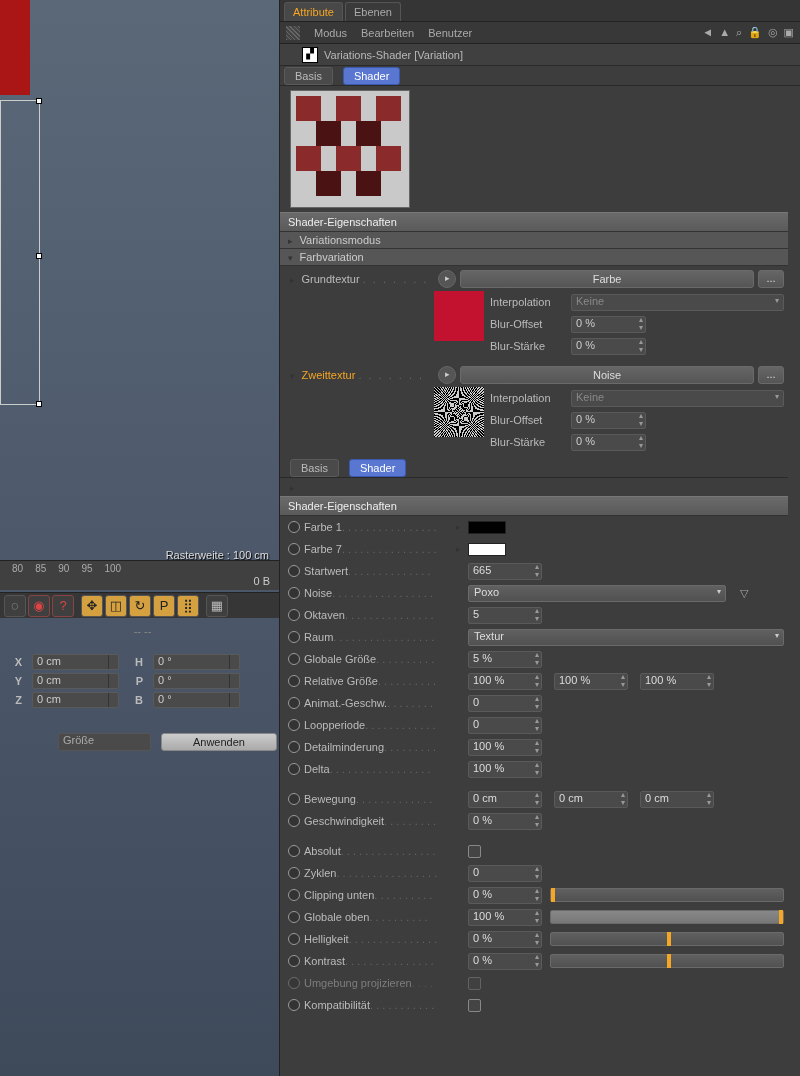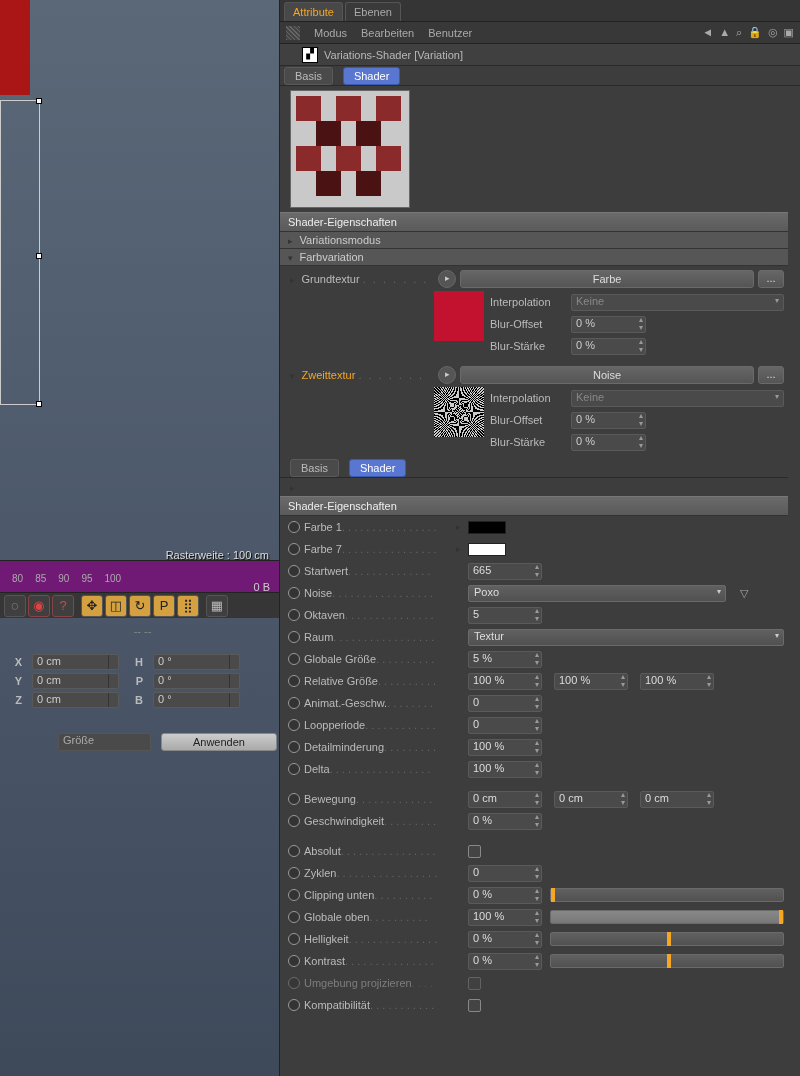--- a/index.html
+++ b/index.html
@@ -5,21 +5,21 @@
   * { box-sizing: border-box; margin: 0; padding: 0; font-family: Arial, Helvetica, sans-serif; font-size: 11px; }
   body { background: #3a3a3a; color: #b8b8b8; width: 800px; height: 1076px; overflow: hidden; display: flex; }
   
   .viewport { width: 285px; height: 1076px; background: #4a5568; position: relative; }
   .viewport-img { position: absolute; top:0; left:0; width:100%; height:100%; background: linear-gradient(180deg, #5a6878 0%, #4a5668 60%, #3e4a5a 100%); }
   .red-obj { position:absolute; top:0; left:0; width:30px; height:95px; background:#aa1515; }
   .sel-box { position:absolute; top:100px; left:0; width:40px; height:305px; border:1px solid #ccc; }
   .sel-handle { position:absolute; width:6px; height:6px; background:#fff; border:1px solid #000; }
   .raster { position:absolute; bottom:515px; right:10px; color:#ddd; text-shadow:1px 1px 1px #000; }
   
-  .timeline { position:absolute; top:560px; left:0; width:285px; height:36px; background:#701a75; border-top:1px solid #222; color:#999; display:flex; align-items:flex-start; padding-top:12px; overflow:hidden;}
+  .timeline { position:absolute; top:560px; left:0; width:285px; height:30px; background:#404040; border-top:1px solid #222; color:#999; display:flex; align-items:flex-start; padding-top:2px; overflow:hidden;}
   .tl-tick { font-size:10px; margin-left:12px; color:#aaa;}
   .tl-frame { position:absolute; right:15px; bottom:3px; color:#ccc;}
   
   .toolbar { position:absolute; top:592px; left:0; width:285px; height:26px; background:#363636; display:flex; align-items:center; padding:0 4px; gap:2px; border-top:1px solid #222;}
   .tb-btn { width:22px; height:22px; background:#3f3f3f; border:1px solid #555; border-radius:3px; display:flex; align-items:center; justify-content:center; font-size:13px; }
   .tb-btn.orange { background:#d4a040; color:#222; }
   .tb-btn.red { color:#d44; border-color:#844; }
   .tb-sep { width:3px; }
   
   .dash-row { position:absolute; top:625px; width:285px; text-align:center; color:#888;}

